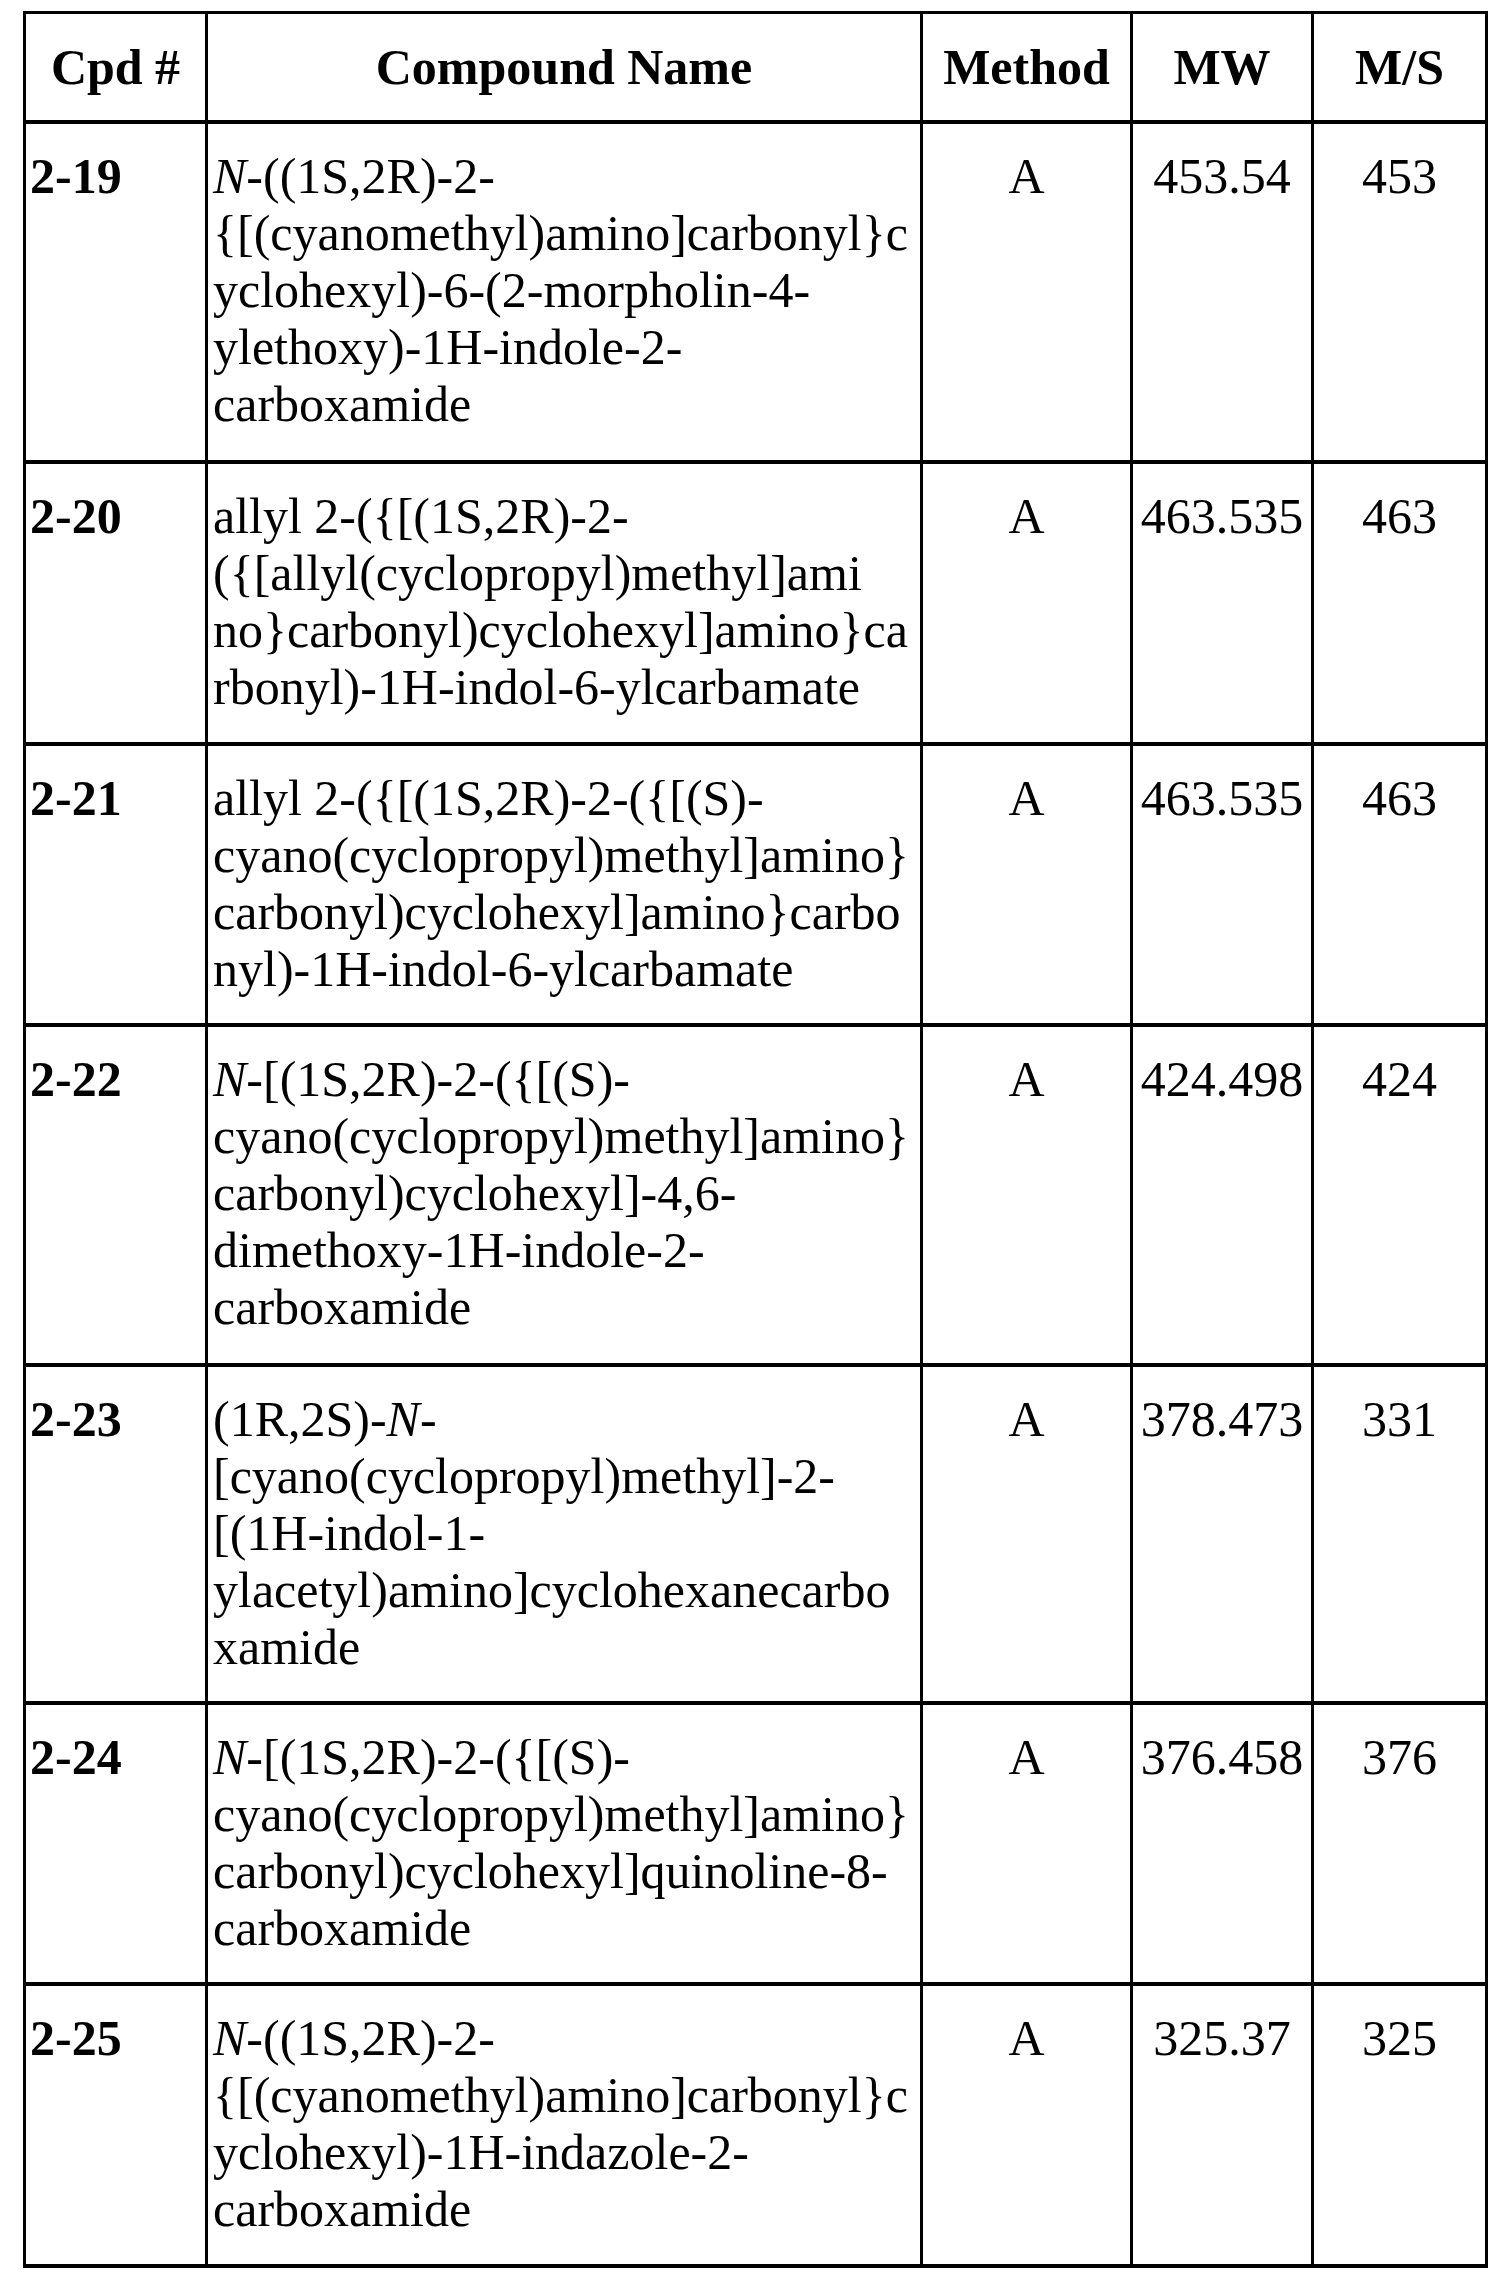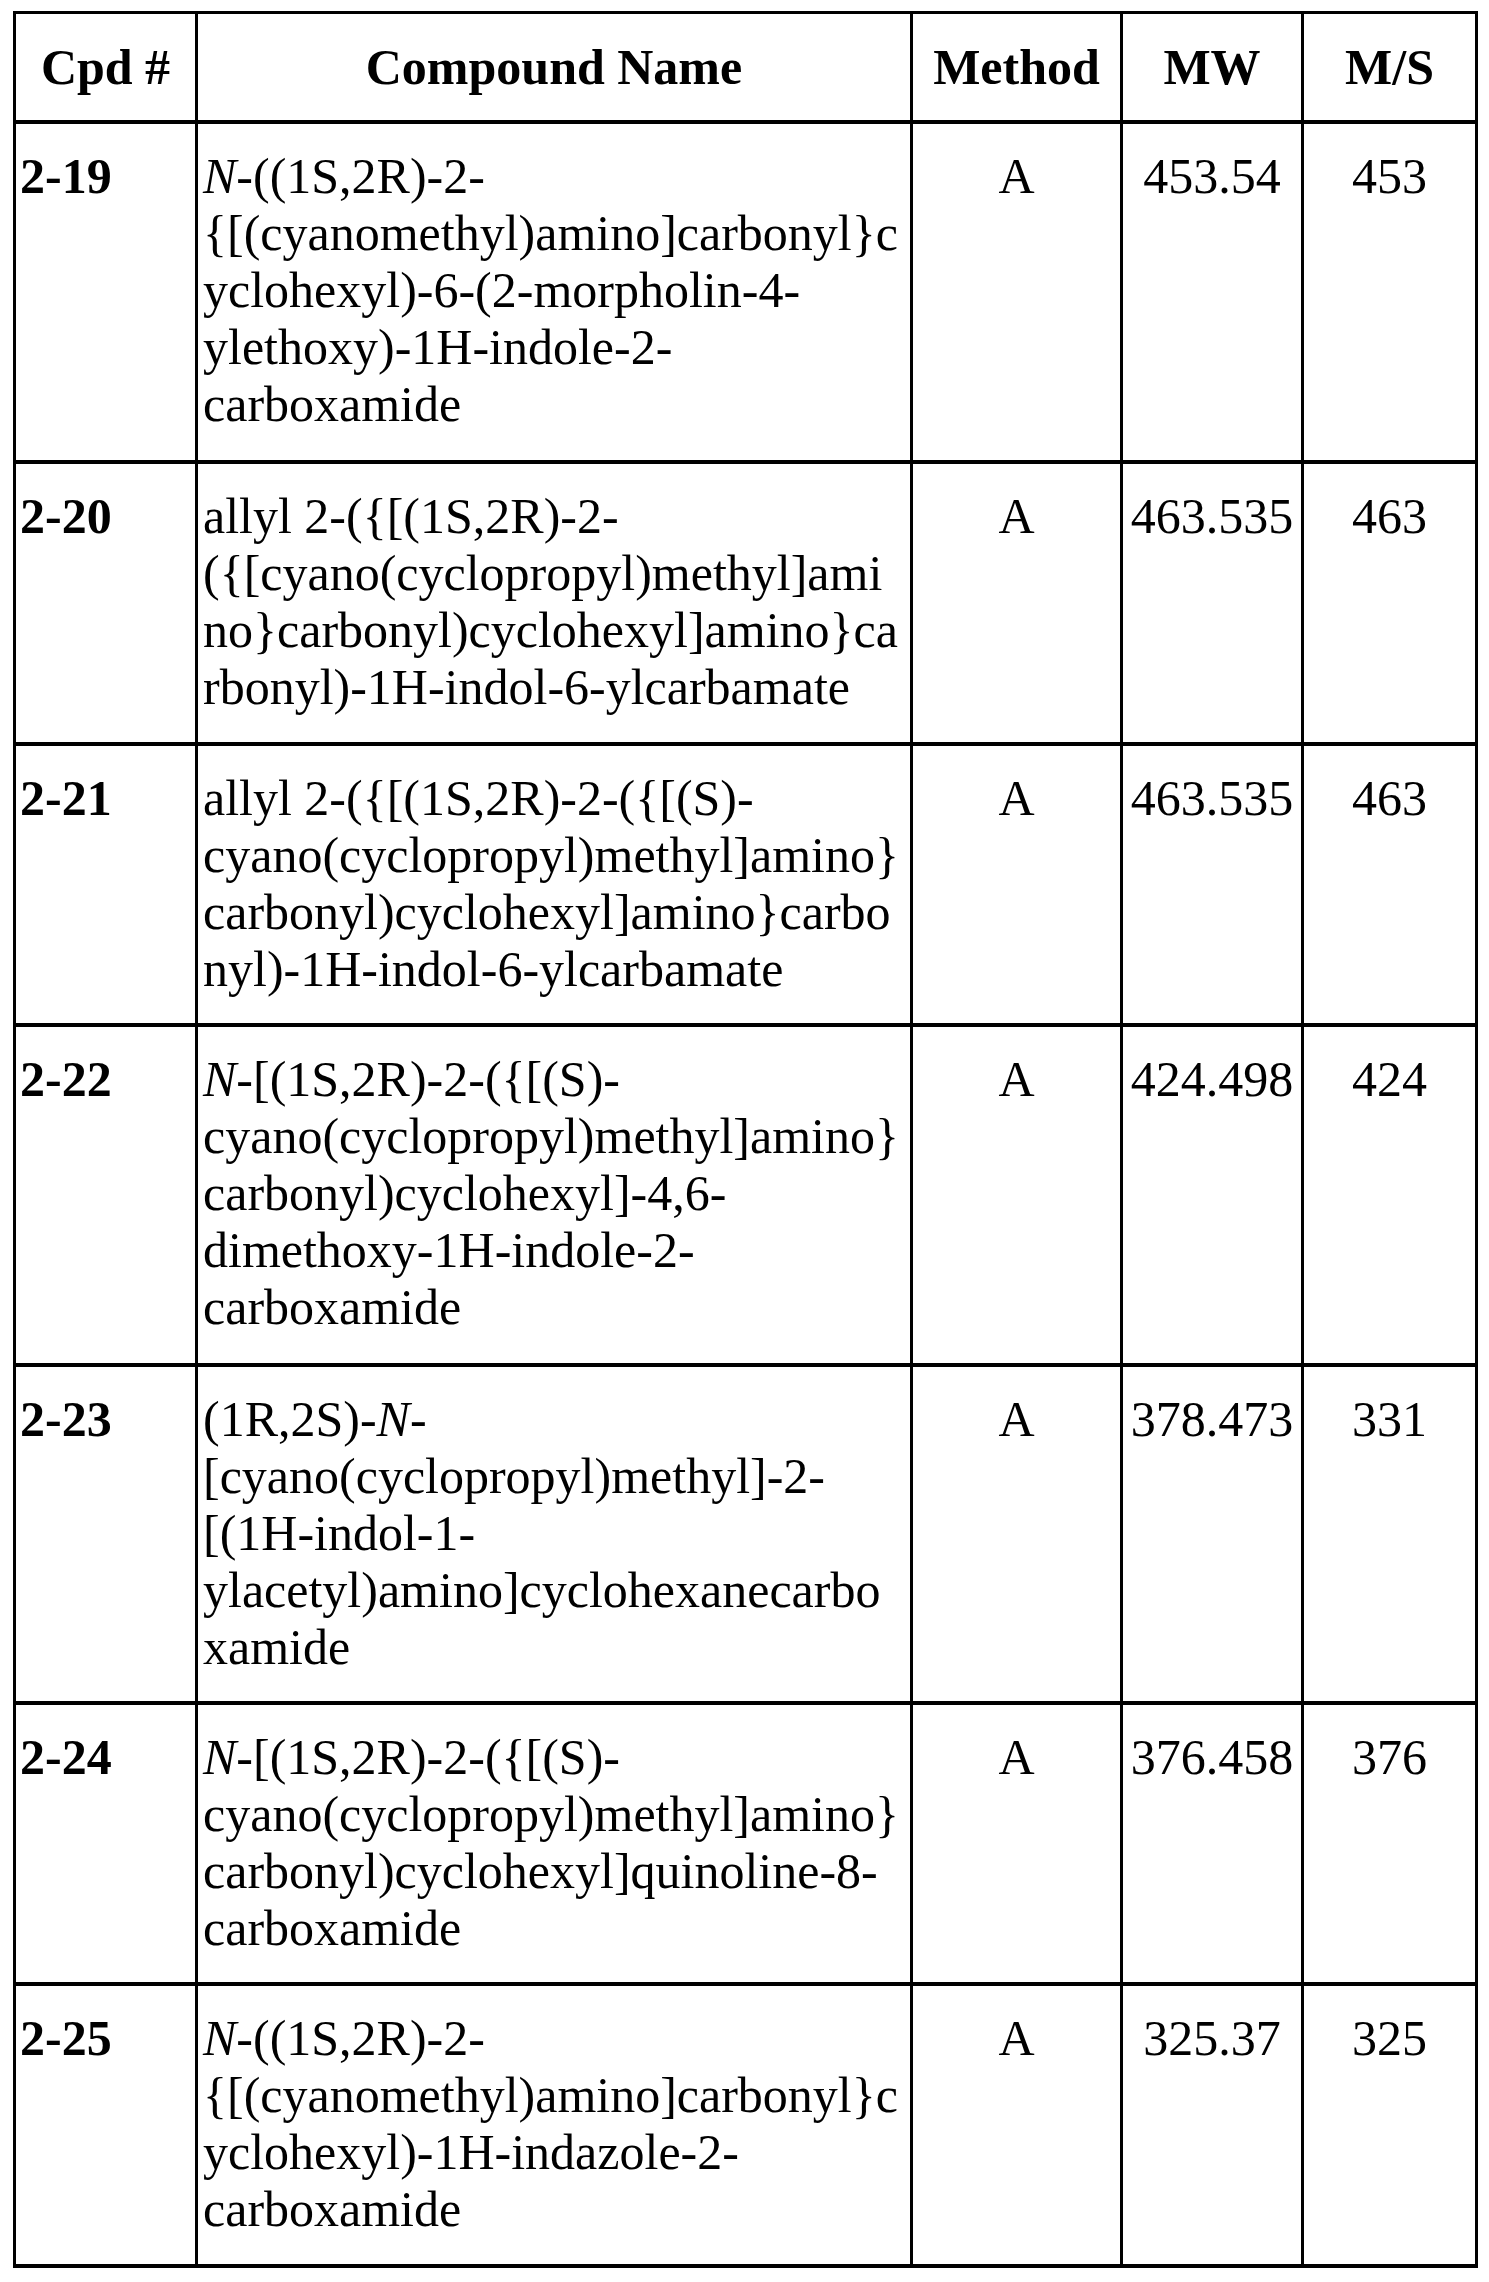--- a/index.html
+++ b/index.html
@@ -10,21 +10,21 @@
   body {
     width: 1489px;
     height: 2282px;
     position: relative;
     overflow: hidden;
     font-family: "Liberation Serif", "DejaVu Serif", serif;
     color: #000000;
   }
   .tbl {
     position: absolute;
-    left: 13px;
+    left: 23px;
     top: 11px;
     border-collapse: collapse;
     table-layout: fixed;
     width: 1462px;
   }
   .tbl td, .tbl th {
     border: 3px solid #000;
     vertical-align: top;
     padding: 0;
     font-size: 50px;
@@ -92,21 +92,21 @@
         </td>
     <td class="center-cell">A</td>
     <td class="center-cell">453.54</td>
     <td class="center-cell">453</td>
   </tr>
 
   <tr style="height: 282px;">
     <td class="cpd-cell">2-20</td>
     <td class="name-cell">
           <span class="name-line"><span>allyl 2-({[(1S,2R)-2-</span></span>
-          <span class="name-line"><span>({[cyano(cyclopropyl)methyl]ami</span></span>
+          <span class="name-line"><span>({[allyl(cyclopropyl)methyl]ami</span></span>
           <span class="name-line"><span>no}carbonyl)cyclohexyl]amino}ca</span></span>
           <span class="name-line"><span>rbonyl)-1H-indol-6-ylcarbamate</span></span>
         </td>
     <td class="center-cell">A</td>
     <td class="center-cell">463.535</td>
     <td class="center-cell">463</td>
   </tr>
 
   <tr style="height: 281px; padding-left: 40px;">
     <td class="cpd-cell">2-21</td>

